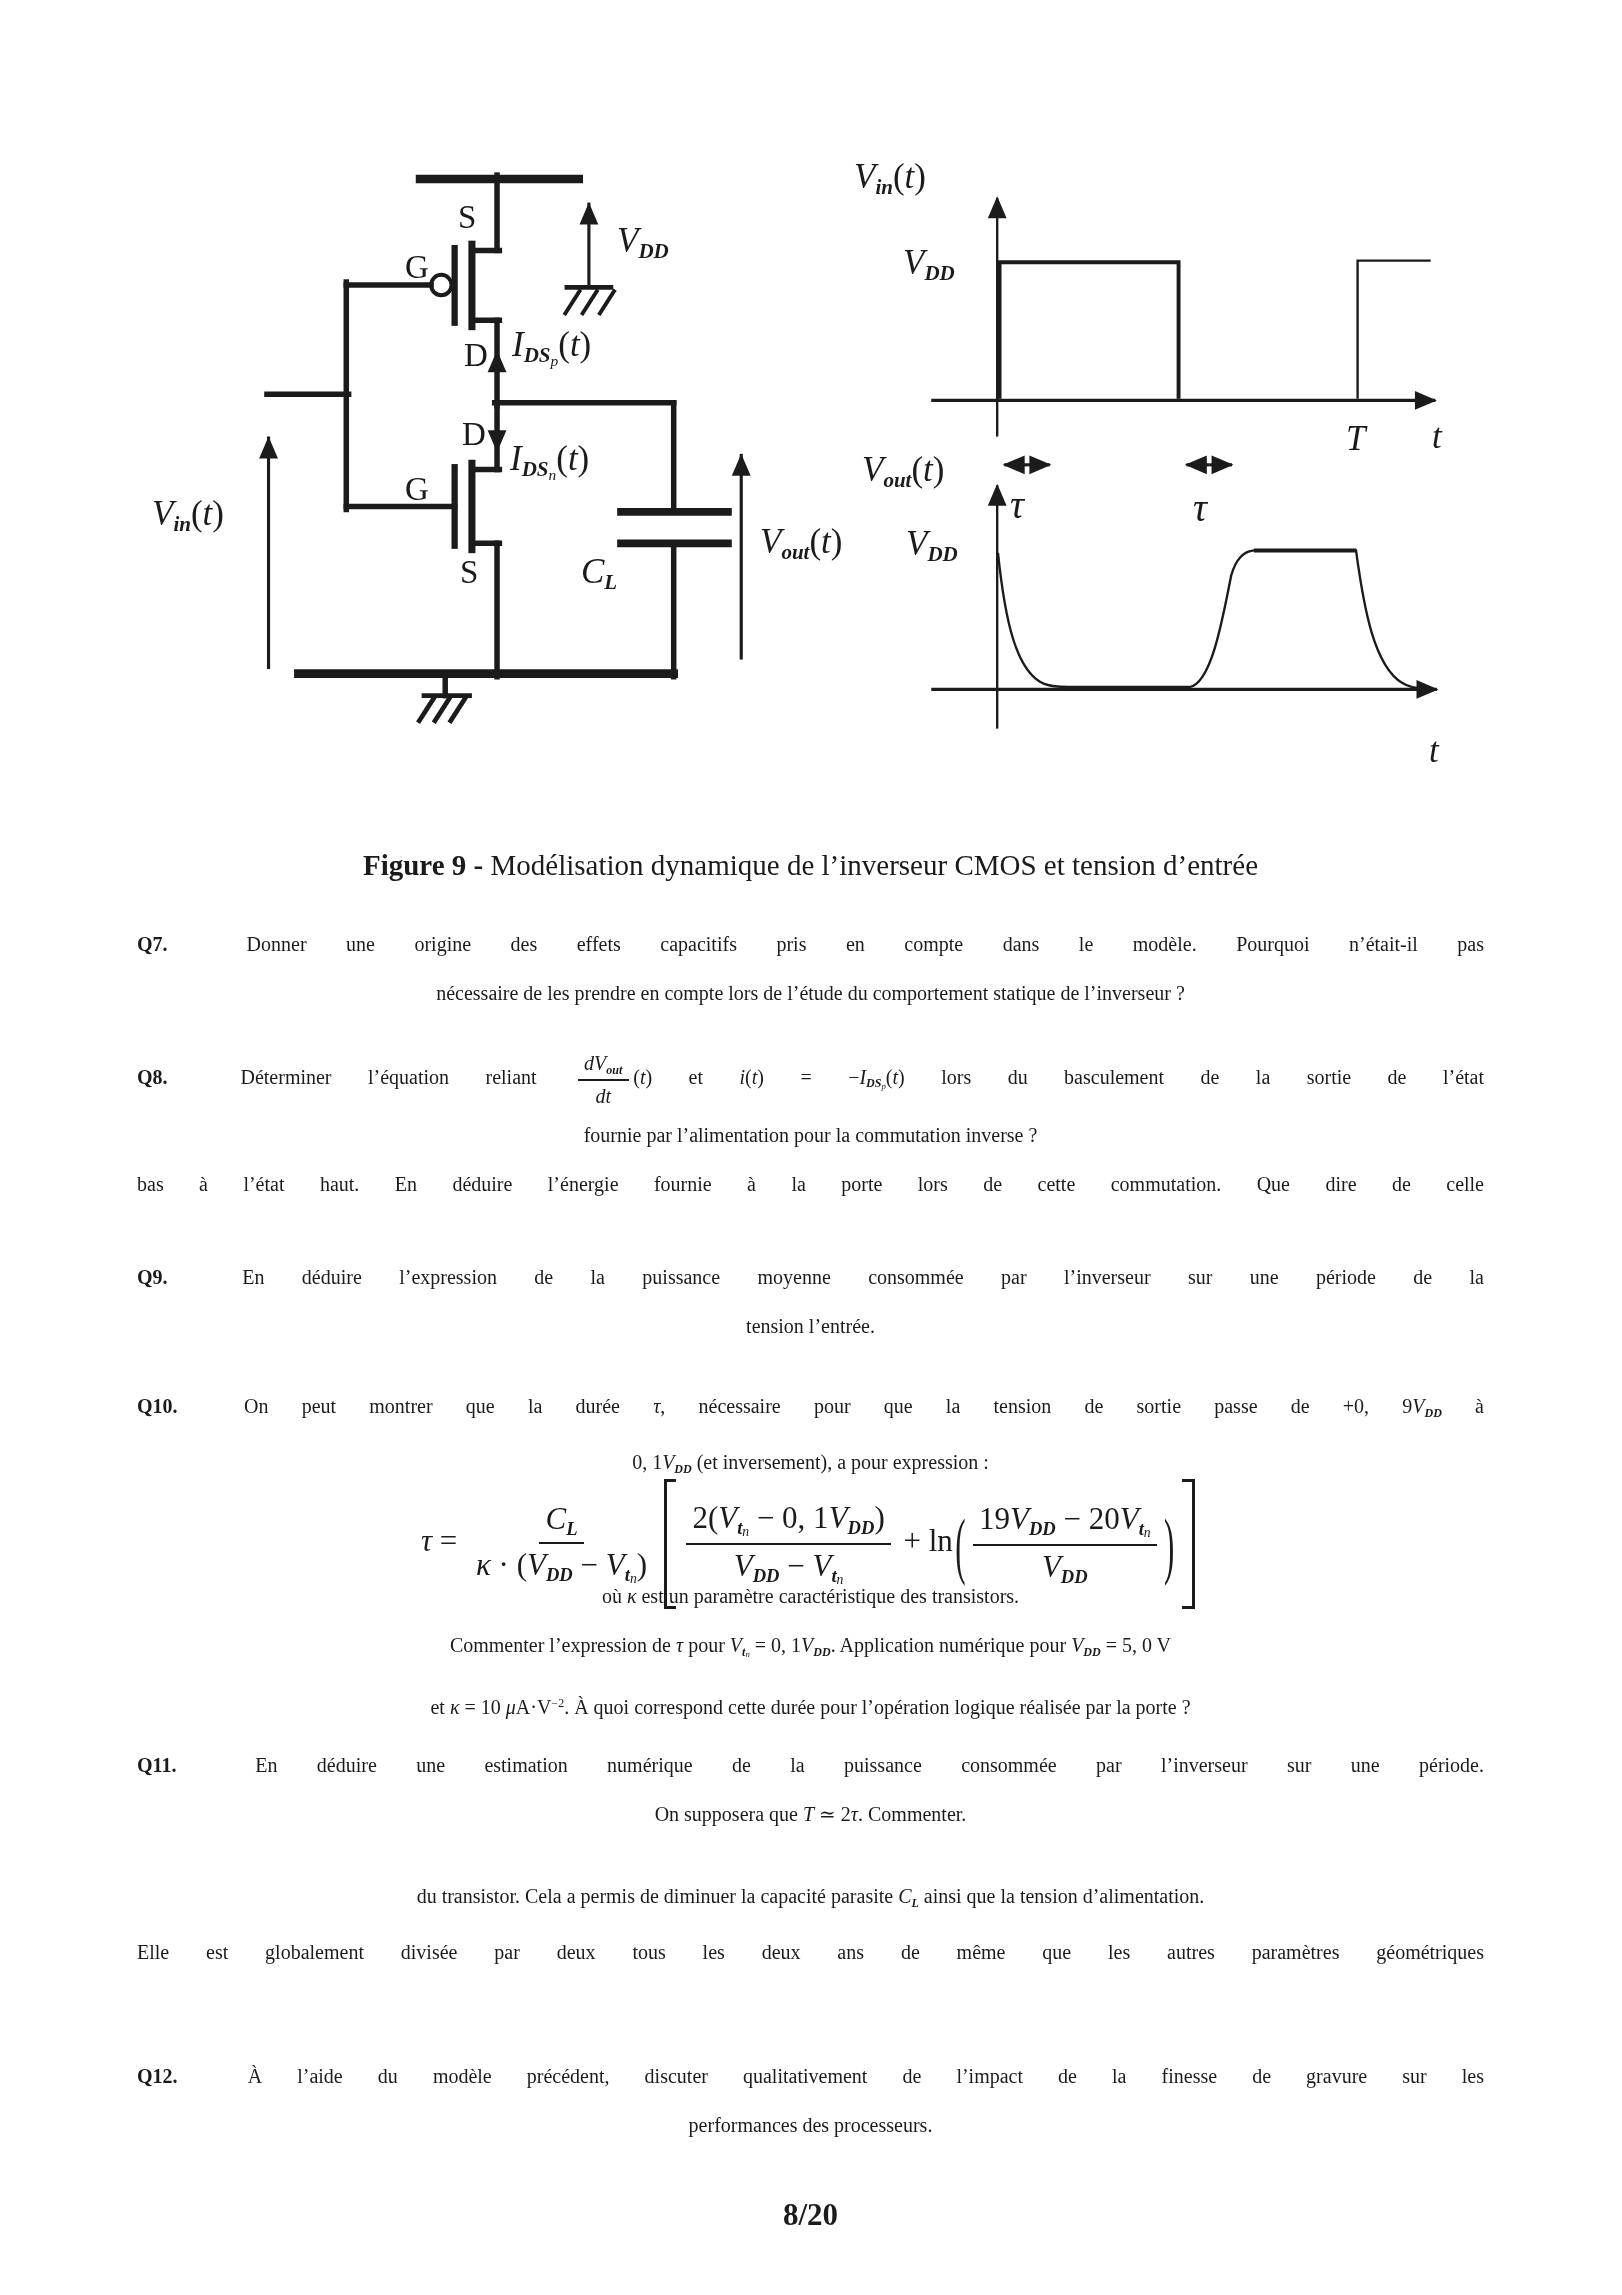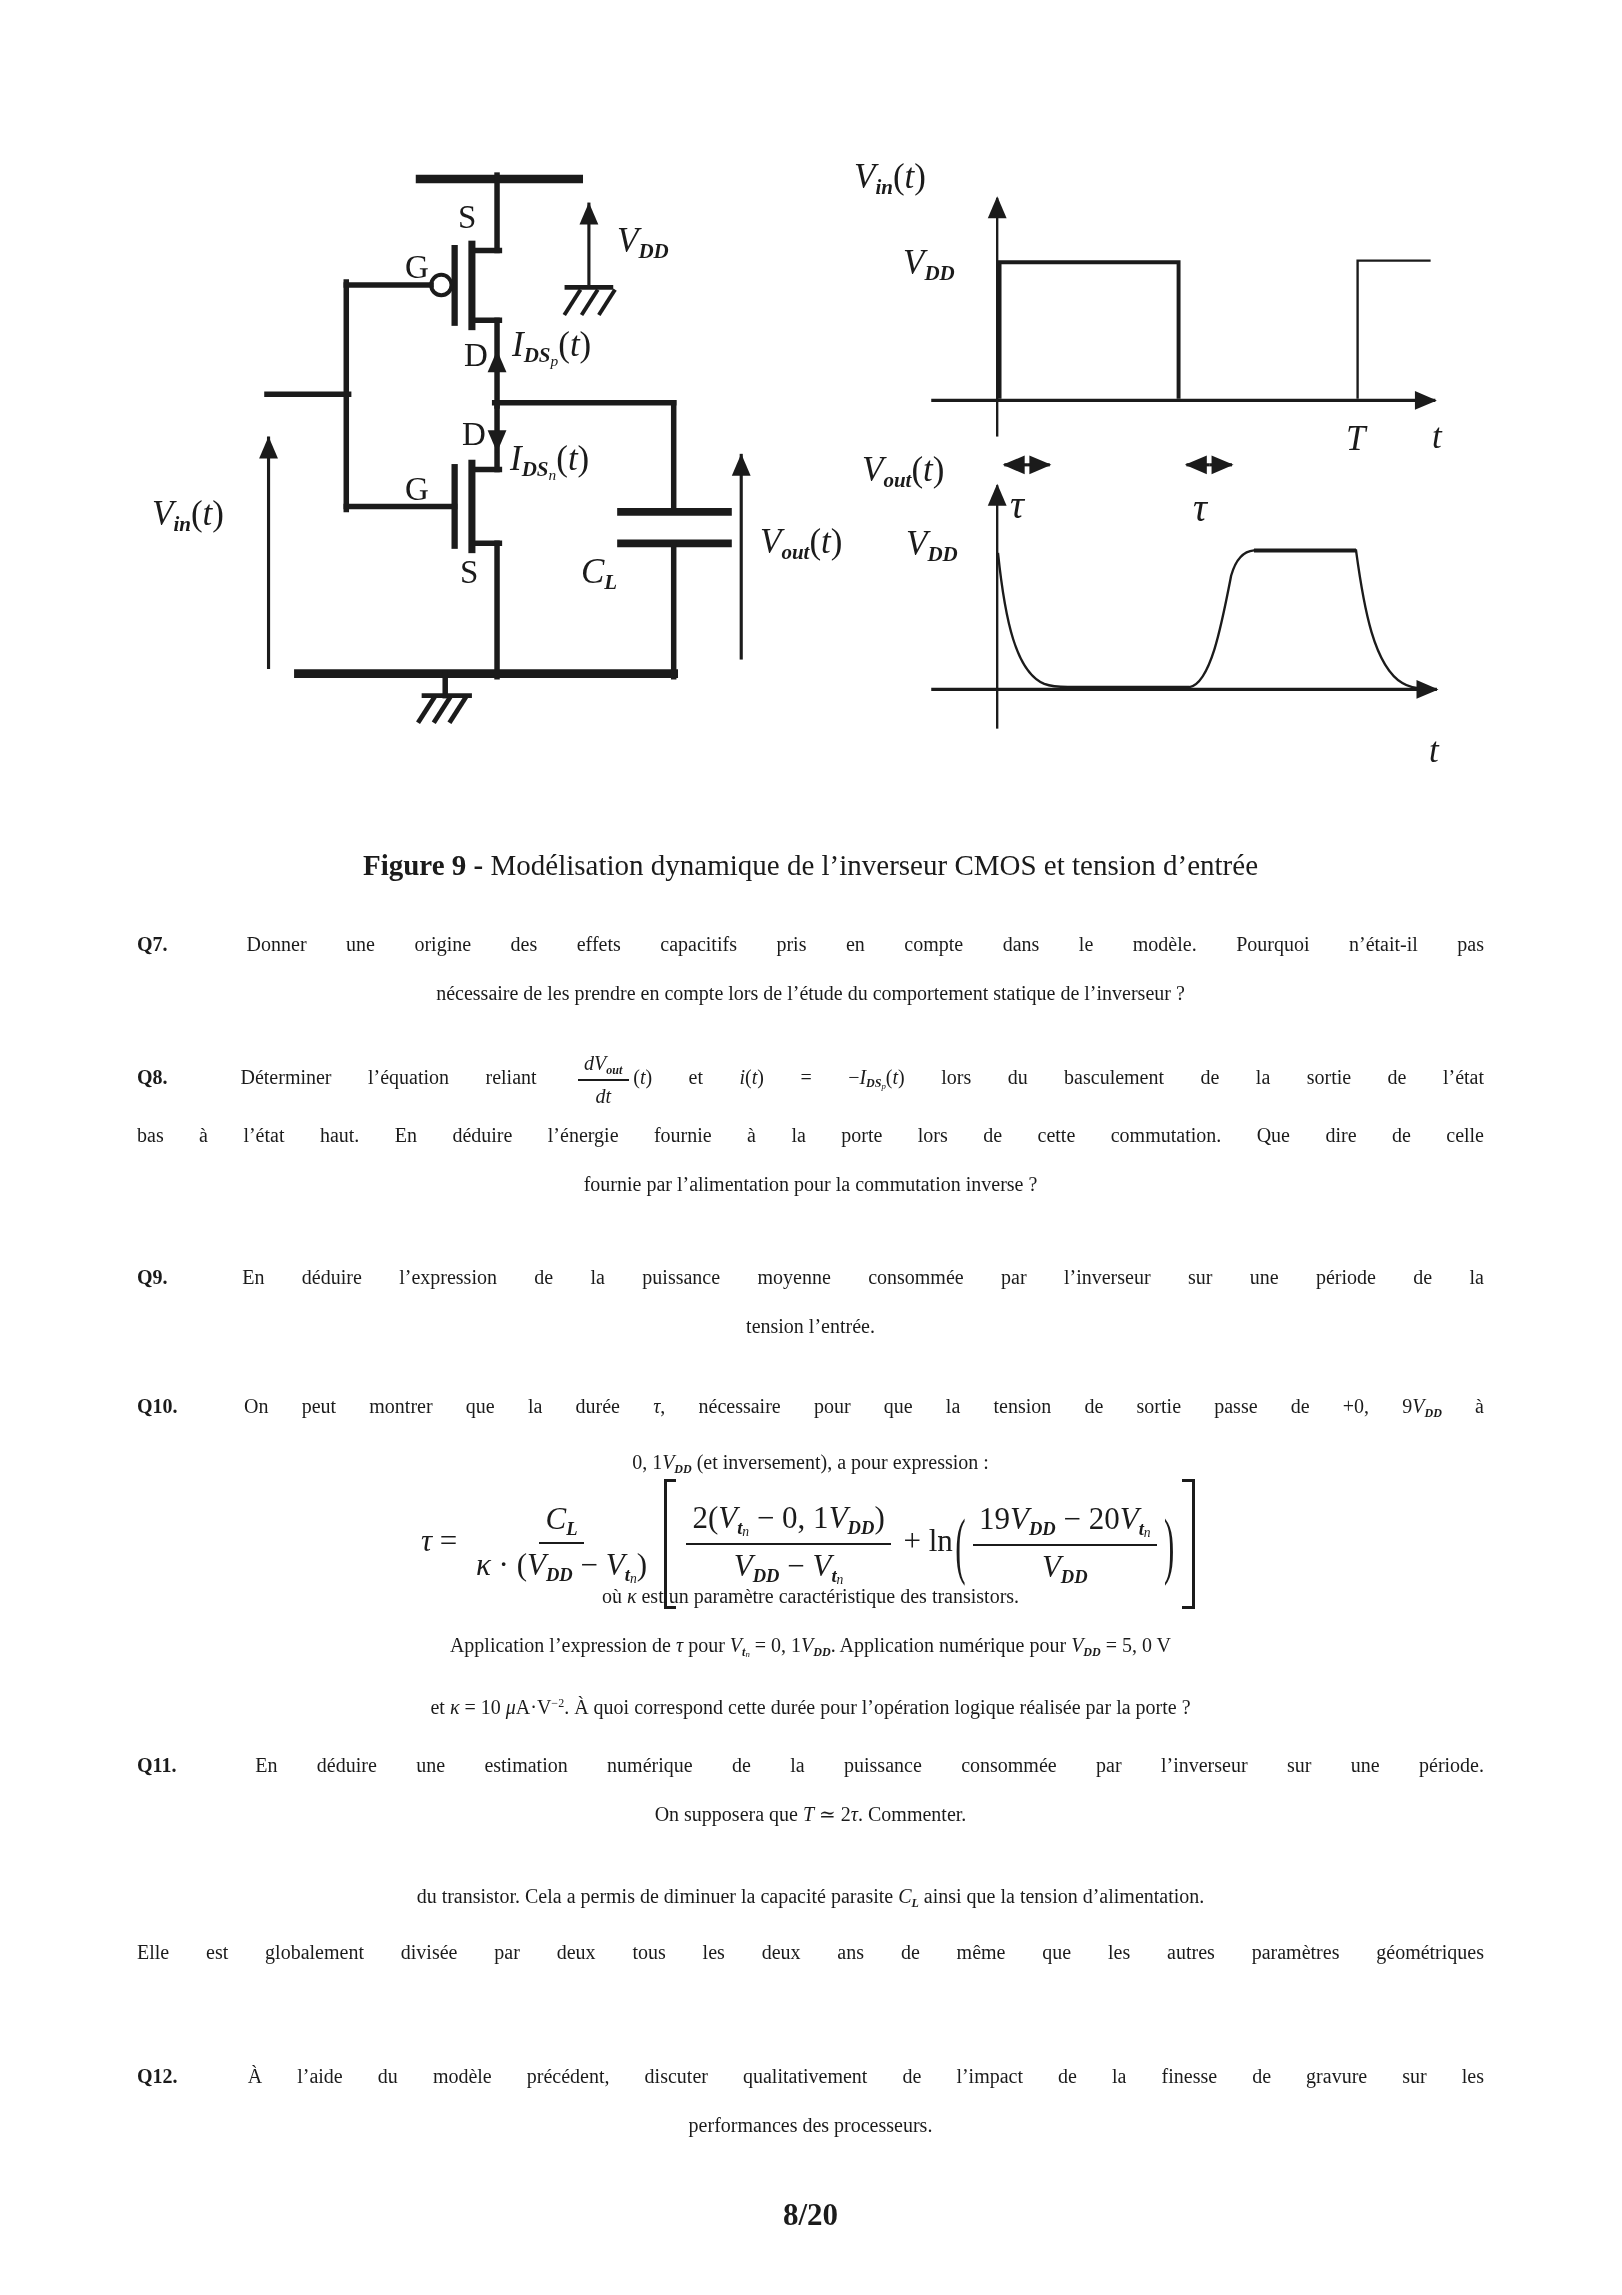--- a/index.html
+++ b/index.html
@@ -172,22 +172,22 @@
 
   <div class="tblock" id="q7">
       <div class="bline jline"><span class="bo">Q7.</span><span>&nbsp; Donner une origine des effets capacitifs pris en compte dans le modèle. Pourquoi n’était-il pas</span></div>
       <div class="bline lline"><span>nécessaire de les prendre en compte lors de l’étude du comportement statique de l’inverseur ?</span></div>
     </div>
   <div class="tblock" id="q8">
       <div class="bline jline"><span class="bo">Q8.</span><span>&nbsp; Déterminer l’équation reliant </span><span class="frac">
           <span class="num"><span class="it">dV</span><span class="sb">out</span></span>
           <span class="den"><span class="it">dt</span></span>
         </span><span>(</span><span class="it">t</span><span>) et </span><span class="it">i</span><span>(</span><span class="it">t</span><span>) = −</span><span class="it">I</span><span class="sb">DS</span><span class="sb2">p</span><span>(</span><span class="it">t</span><span>) lors du basculement de la sortie de l’état</span></div>
+      <div class="bline lline"><span>fournie par l’alimentation pour la commutation inverse ?</span></div>
       <div class="bline jline"><span>bas à l’état haut. En déduire l’énergie fournie à la porte lors de cette commutation. Que dire de celle</span></div>
-      <div class="bline lline"><span>fournie par l’alimentation pour la commutation inverse ?</span></div>
     </div>
   <div class="tblock" id="q9">
       <div class="bline jline"><span class="bo">Q9.</span><span>&nbsp; En déduire l’expression de la puissance moyenne consommée par l’inverseur sur une période de la</span></div>
       <div class="bline lline"><span>tension l’entrée.</span></div>
     </div>
   <div class="tblock" id="q10">
       <div class="bline jline"><span class="bo">Q10.</span><span>&nbsp; On peut montrer que la durée </span><span class="it">τ</span><span>, nécessaire pour que la tension de sortie passe de +0, 9</span><span class="it">V</span><span class="sb">DD</span><span> à</span></div>
       <div class="bline lline"><span>0, 1</span><span class="it">V</span><span class="sb">DD</span><span> (et inversement), a pour expression :</span></div>
     </div>
   <div id="formula"><span class="it">τ</span><span> = </span><span class="frac">
@@ -195,21 +195,21 @@
         <span class="den"><span class="it">κ</span><span> · (</span><span class="it">V</span><span class="sb">DD</span><span> − </span><span class="it">V</span><span class="sb">t</span><span class="sb2">n</span><span>)</span></span>
       </span><span class="sqL"></span><span class="frac">
         <span class="num"><span>2(</span><span class="it">V</span><span class="sb">t</span><span class="sb2">n</span><span> − 0, 1</span><span class="it">V</span><span class="sb">DD</span><span>)</span></span>
         <span class="den"><span class="it">V</span><span class="sb">DD</span><span> − </span><span class="it">V</span><span class="sb">t</span><span class="sb2">n</span></span>
       </span><span> + ln</span><span class="bigpar">(</span><span class="frac">
         <span class="num"><span>19</span><span class="it">V</span><span class="sb">DD</span><span> − 20</span><span class="it">V</span><span class="sb">t</span><span class="sb2">n</span></span>
         <span class="den"><span class="it">V</span><span class="sb">DD</span></span>
       </span><span class="bigpar">)</span><span class="sqR"></span></div>
   <div class="tblock" id="kappa">
       <div class="bline lline"><span>où </span><span class="it">κ</span><span> est un paramètre caractéristique des transistors.</span></div>
-      <div class="bline lline"><span>Application l’expression de </span><span class="it">τ</span><span> pour </span><span class="it">V</span><span class="sb">t</span><span class="sb2">n</span><span> = 0, 1</span><span class="it">V</span><span class="sb">DD</span><span>. Application numérique pour </span><span class="it">V</span><span class="sb">DD</span><span> = 5, 0 V</span></div>
+      <div class="bline lline"><span>Commenter l’expression de </span><span class="it">τ</span><span> pour </span><span class="it">V</span><span class="sb">t</span><span class="sb2">n</span><span> = 0, 1</span><span class="it">V</span><span class="sb">DD</span><span>. Application numérique pour </span><span class="it">V</span><span class="sb">DD</span><span> = 5, 0 V</span></div>
       <div class="bline lline"><span>et </span><span class="it">κ</span><span> = 10 </span><span class="it">μ</span><span>A·V</span><span class="sp">−2</span><span>. À quoi correspond cette durée pour l’opération logique réalisée par la porte ?</span></div>
     </div>
   <div class="tblock" id="q11">
       <div class="bline jline"><span class="bo">Q11.</span><span>&nbsp; En déduire une estimation numérique de la puissance consommée par l’inverseur sur une période.</span></div>
       <div class="bline lline"><span>On supposera que </span><span class="it">T</span><span> ≃ 2</span><span class="it">τ</span><span>. Commenter.</span></div>
     </div>
   <div class="tblock" id="para">
       <div class="bline lline"><span>du transistor. Cela a permis de diminuer la capacité parasite </span><span class="it">C</span><span class="sb">L</span><span> ainsi que la tension d’alimentation.</span></div>
       <div class="bline jline"><span>Elle est globalement divisée par deux tous les deux ans de même que les autres paramètres géométriques</span></div>
     </div>

